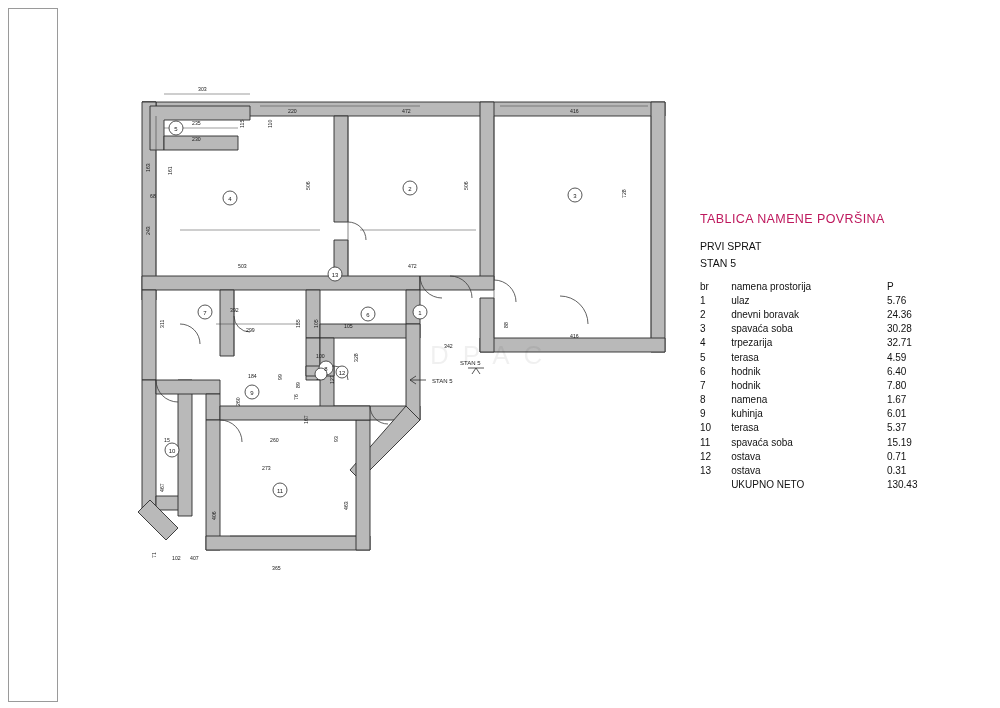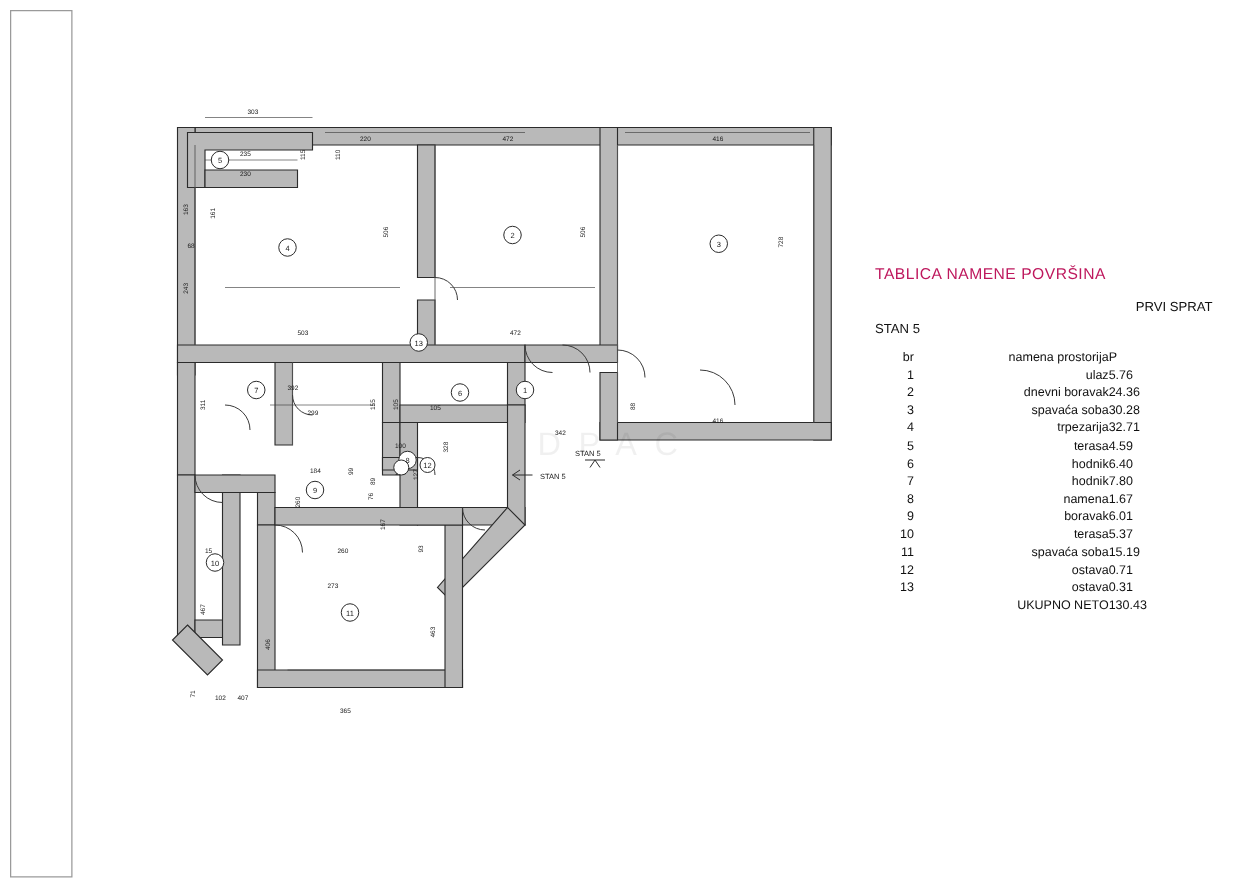--- a/index.html
+++ b/index.html
@@ -46,35 +46,34 @@
   .legend-title {
     font-size: 12.5px;
     letter-spacing: .4px;
     margin-bottom: 14px;
     color: #be185d;
   }
   .legend-sub {
     font-size: 10.5px;
     margin-bottom: 5px;
     color: #111;
-    text-align: right;
   }
   .legend-sub2 {
     font-size: 10.5px;
     margin-bottom: 10px;
     color: #111;
   }
   table.legend-table {
     border-collapse: collapse;
     font-size: 10px;
     width: 100%;
   }
   table.legend-table td, table.legend-table th {
     padding: 1.6px 0;
-    text-align: right;
+    text-align: left;
     font-weight: normal;
     color: #111;
   }
   .col-br { width: 30px; }
   .col-name { width: 150px; }
   .col-p { width: 80px; text-align: left !important; }
   .total-row td { padding-top: 8px; }
   .wm {
     position: absolute;
     left: 430px;
@@ -332,21 +331,21 @@
           <td class="col-name">hodnik</td>
           <td class="col-p">7.80</td>
         </tr>
         <tr>
           <td class="col-br">8</td>
           <td class="col-name">namena</td>
           <td class="col-p">1.67</td>
         </tr>
         <tr>
           <td class="col-br">9</td>
-          <td class="col-name">boravak</td>
+          <td class="col-name">kuhinja</td>
           <td class="col-p">6.01</td>
         </tr>
         <tr>
           <td class="col-br">10</td>
           <td class="col-name">terasa</td>
           <td class="col-p">5.37</td>
         </tr>
         <tr>
           <td class="col-br">11</td>
           <td class="col-name">spavaća soba</td>

